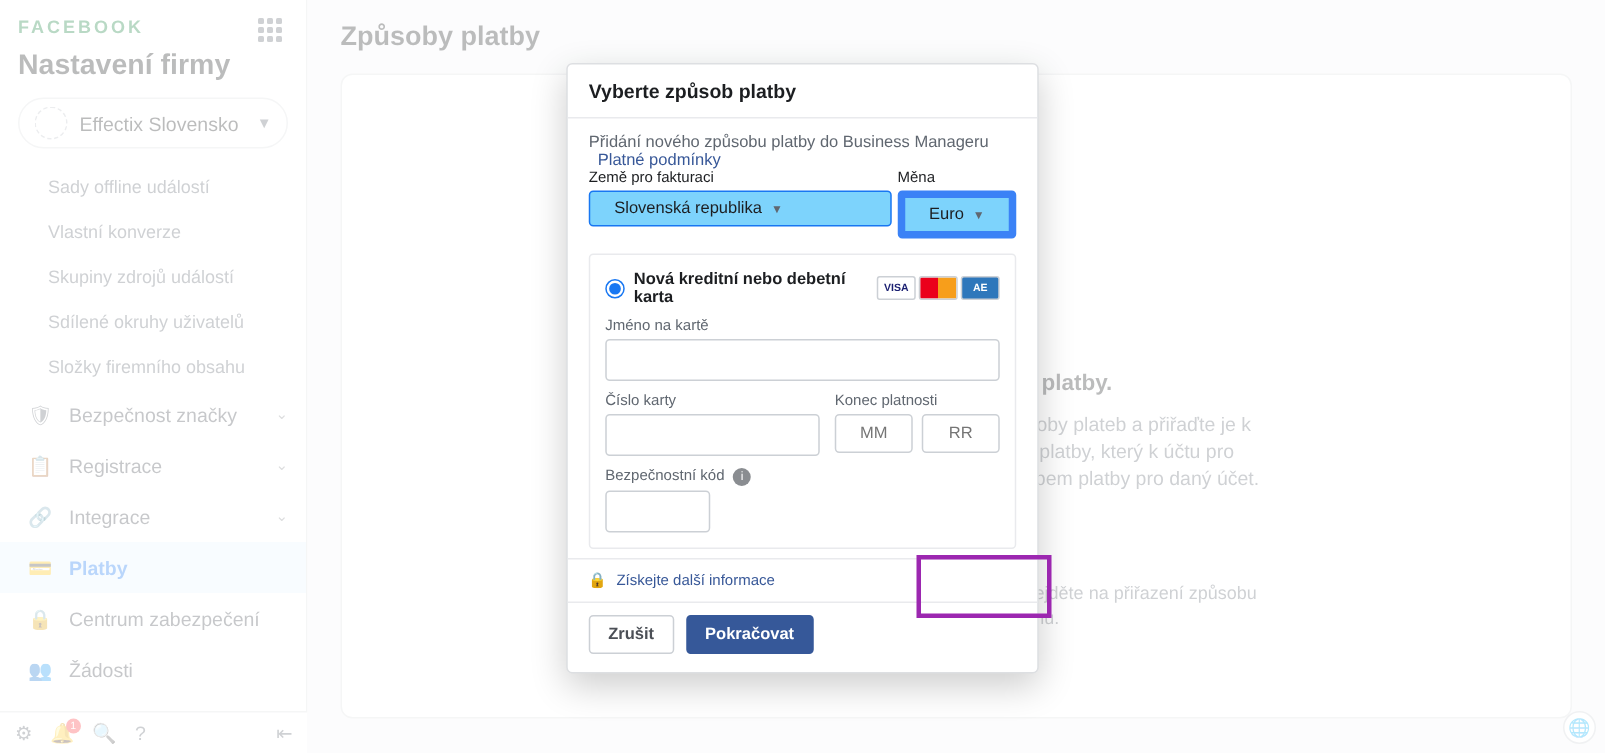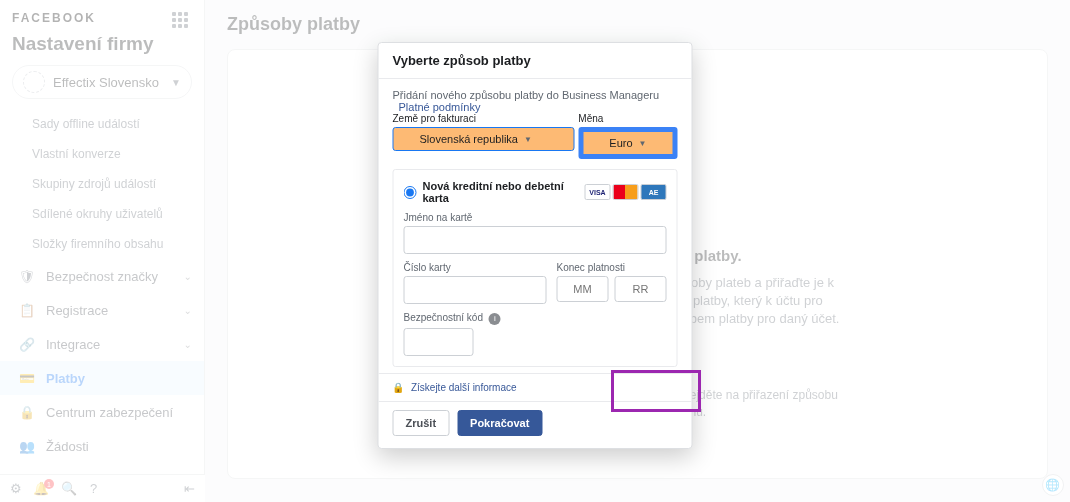--- a/index.html
+++ b/index.html
@@ -1,21 +1,21 @@
 <!DOCTYPE html>
 <html><head>
 <meta charset="utf-8">
 <style>
   * { box-sizing: border-box; margin: 0; padding: 0; }
   body { font-family: Helvetica, Arial, sans-serif; font-size: 13px; color: #1c1e21; background: #f5f6f7; width: 1070px; height: 502px; overflow: hidden; position: relative; }
   
   
   .sidebar { position: absolute; left: 0; top: 0; width: 205px; height: 502px; background: #fff; border-right: 1px solid #dddfe2; }
   .sidebar-header { padding: 10px 12px 8px 12px; }
-  .fb-logo { color: #000000; font-weight: bold; letter-spacing: 2px; font-size: 12px; display: inline-block; }
+  .fb-logo { color: #15803d; font-weight: bold; letter-spacing: 2px; font-size: 12px; display: inline-block; }
   .apps-icon { float: right; width: 20px; height: 20px; display: grid; grid-template-columns: repeat(3,4px); grid-template-rows: repeat(3,4px); gap: 2px; cursor: pointer; margin-top: 2px;}
   .apps-icon span { background: #606770; border-radius: 1px; }
   .sidebar-title { font-size: 19px; font-weight: bold; padding: 0 12px 10px 12px; }
   .biz-select { margin: 0 12px 10px 12px; border: 1px solid #dddfe2; border-radius: 20px; padding: 5px 10px; display: flex; align-items: center; cursor: pointer; font-size: 13px; }
   .biz-select .circle { width: 22px; height: 22px; border: 1px dashed #bec3c9; border-radius: 50%; margin-right: 8px; }
   .biz-select .chev { margin-left: auto; color: #606770; font-size: 10px; }
   
   .nav { overflow-y: auto; height: 360px; }
   .nav-item { display: flex; align-items: center; padding: 8px 12px 8px 18px; font-size: 13px; color: #444950; cursor: pointer; }
   .nav-item.sub { padding-left: 32px; color: #606770; font-size: 12px; }
@@ -46,21 +46,21 @@
 
   
   .modal { position:absolute; top:42px; left:50%; transform:translateX(-50%); width:315px; background:#fff; border:1px solid #dddfe2; border-radius:4px; box-shadow:0 8px 24px rgba(0,0,0,.2); }
   .modal-header { padding:10px 14px; border-bottom:1px solid #e9eaed; font-weight:600; font-size:13px; }
   .modal-body { padding:10px 14px 6px 14px; }
   .info-row { font-size:11px; color:#606770; margin-bottom:0; }
   .info-row a { color:#385898; text-decoration:none; margin-left:6px; }
   .form-row { display:flex; gap:4px; margin-bottom:10px; }
   .form-col { display:flex; flex-direction:column; }
   .form-label { font-size:10px; color:#1c1e21; margin-bottom:3px; }
-  .dropdown { border:1px solid #1877f2; border-radius:3px; padding:5px 26px; font-size:11px; display:flex; align-items:center; cursor:pointer; background:#fdba74;text-align:right; }
+  .dropdown { border:1px solid #1877f2; border-radius:3px; padding:5px 16px; font-size:11px; display:flex; align-items:center; cursor:pointer; background:#7dd3fc;text-align:right; }
   .dropdown.plain { border:5px solid #3b82f6; }
   .dropdown .dchev { margin-left:6px; color:#606770; font-size:8px; }
   
   .card-box { border:1px solid #e9eaed; border-radius:3px; padding:10px; }
   .radio-row { display:flex; align-items:center; gap:6px; font-size:11px; font-weight:600; }
   .radio-row input { accent-color:#1877f2; }
   .card-logos { margin-left:auto; display:flex; gap:2px; }
   .card-logo { width:26px; height:16px; border:1px solid #ccd0d5; border-radius:2px; font-size:7px; display:flex; align-items:center; justify-content:center; font-weight:bold; }
   .visa { color:#1a1f71; }
   .mc { background:linear-gradient(90deg, #eb001b 50%, #f79e1b 50%); }

